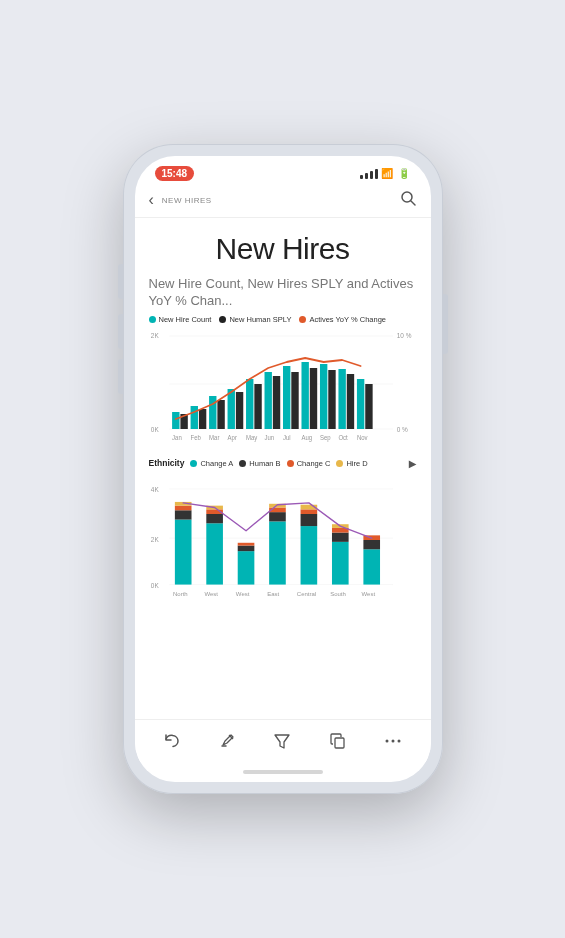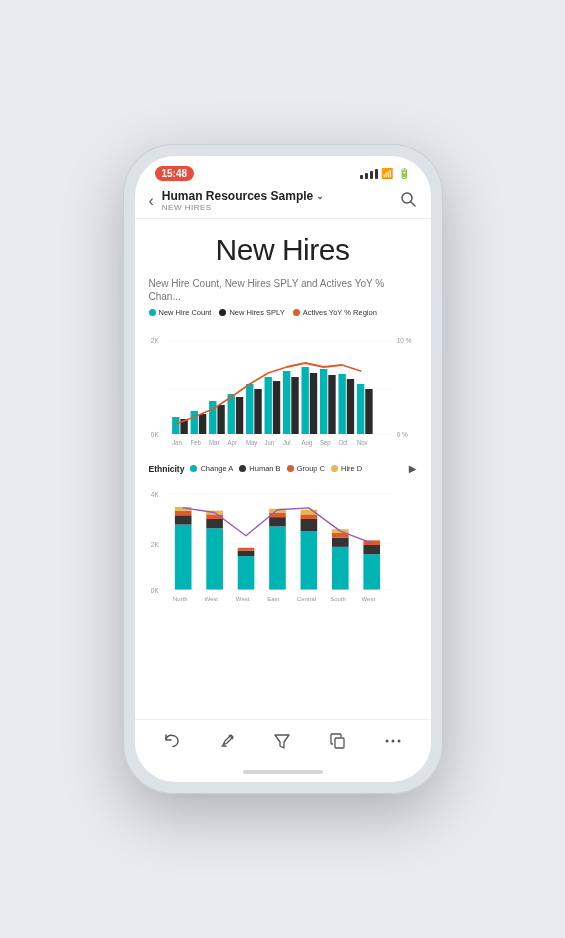--- a/index.html
+++ b/index.html
@@ -142,30 +142,30 @@
       color: #222;
       padding: 14px 0 10px;
       letter-spacing: -0.5px;
     }
 
     
     .chart-section {
       padding: 0 14px 14px;
     }
     .chart-title {
-      font-size: 10px;
+      font-size: 13px;
       color: #777;
       margin-bottom: 5px;
       line-height: 1.3;
     }
     .chart-legend {
       display: flex;
       flex-wrap: wrap;
       gap: 3px 8px;
-      margin-bottom: 12px;
+      margin-bottom: 0;
     }
     .legend-item {
       display: flex;
       align-items: center;
       gap: 3px;
       font-size: 7.5px;
       color: #333;
     }
     .legend-dot {
       width: 7px;
@@ -282,24 +282,20 @@
           <span style="height:10px;"></span>
         </div>
         <span style="font-size:10px;">📶</span>
         <span style="font-size:10px;">🔋</span>
       </div>
     </div>
 
     <div class="nav-bar">
       <span class="nav-back">‹</span>
       <div class="nav-title-group">
-        <div class="nav-title-main">
-          <span>Human Resources Sample</span>
-          <span class="chevron">⌄</span>
-        </div>
         <div class="nav-subtitle">NEW HIRES</div>
       </div>
       <span class="nav-search">
         <svg width="18" height="18" viewBox="0 0 18 18" fill="none">
           <circle cx="8" cy="8" r="5" stroke="#555" stroke-width="1.5"></circle>
           <line x1="12" y1="12" x2="16" y2="16" stroke="#555" stroke-width="1.5" stroke-linecap="round"></line>
         </svg>
       </span>
     </div>
 
@@ -309,25 +305,25 @@
 
       <div class="chart-section">
         <div class="chart-title">New Hire Count, New Hires SPLY and Actives YoY % Chan...</div>
         <div class="chart-legend">
           <div class="legend-item">
             <div class="legend-dot" style="background:#00b4b4;"></div>
             <span>New Hire Count</span>
           </div>
           <div class="legend-item">
             <div class="legend-dot" style="background:#222;"></div>
-            <span>New Hires SPLY</span>
+            <span>New Human SPLY</span>
           </div>
           <div class="legend-item">
             <div class="legend-dot" style="background:#e05a2b;"></div>
-            <span>Actives YoY % Region</span>
+            <span>Actives YoY % Change</span>
           </div>
         </div>
 
         <div class="chart1-container">
           <svg class="chart1-svg" viewBox="0 0 290 120" preserveAspectRatio="none">
 
             <text x="2" y="14" class="y-axis-label">2K</text>
             <text x="2" y="108" class="y-axis-label">0K</text>
 
             <text x="268" y="14" class="y-axis-label">10 %</text>
@@ -395,21 +391,21 @@
           <div class="legend-item">
             <div class="legend-dot" style="background:#00b4b4;"></div>
             <span>Change A</span>
           </div>
           <div class="legend-item">
             <div class="legend-dot" style="background:#333;"></div>
             <span>Human B</span>
           </div>
           <div class="legend-item">
             <div class="legend-dot" style="background:#e05a2b;"></div>
-            <span>Group C</span>
+            <span>Change C</span>
           </div>
           <div class="legend-item">
             <div class="legend-dot" style="background:#e8b84b;"></div>
             <span>Hire D</span>
           </div>
           <span class="arrow-right">▶</span>
         </div>
 
         <div class="chart2-container">
           <svg class="chart2-svg" viewBox="0 0 290 140" preserveAspectRatio="none">

